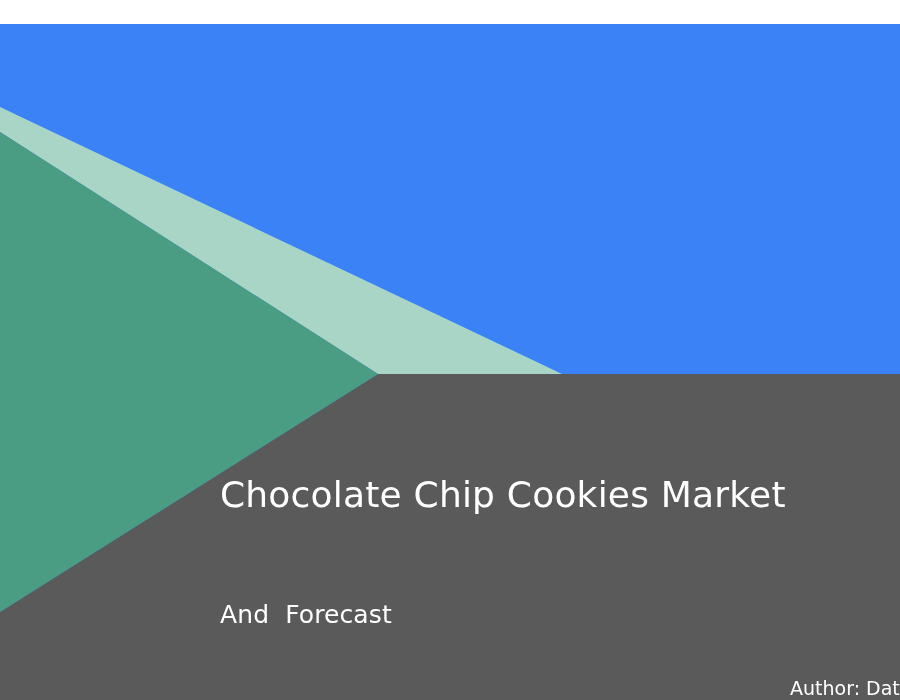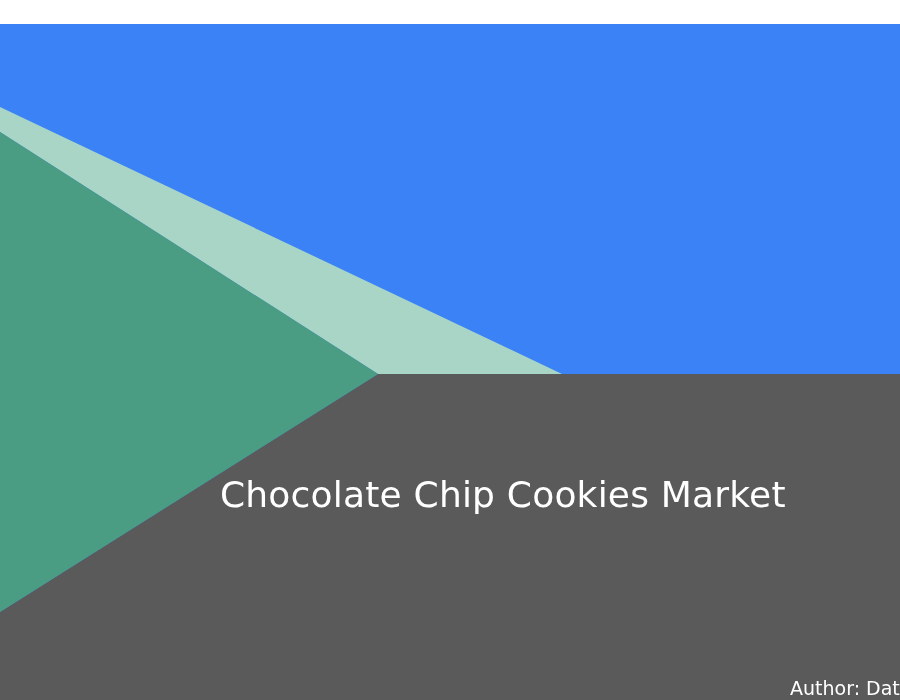--- a/index.html
+++ b/index.html
@@ -75,18 +75,18 @@
 
     <polygon points="0,83 562,350 378,350 0,108" fill="#A8D5C6"></polygon>
 
     <polygon points="378,350 900,350 900,700 0,700 0,588" fill="#5A5A5A"></polygon>
 
     <polygon points="0,108 378,350 0,588" fill="#4A9D82"></polygon>
   </svg>
 
   <div id="text-block">
     <div id="report-title">Chocolate Chip Cookies Market</div>
-    <div id="report-subtitle"><br></div>
+    <div id="report-subtitle"><br><span>And  Forecast</span></div>
   </div>
 
   <div id="author-line">Author: Data</div>
 
 </div>
 
 </body></html>

